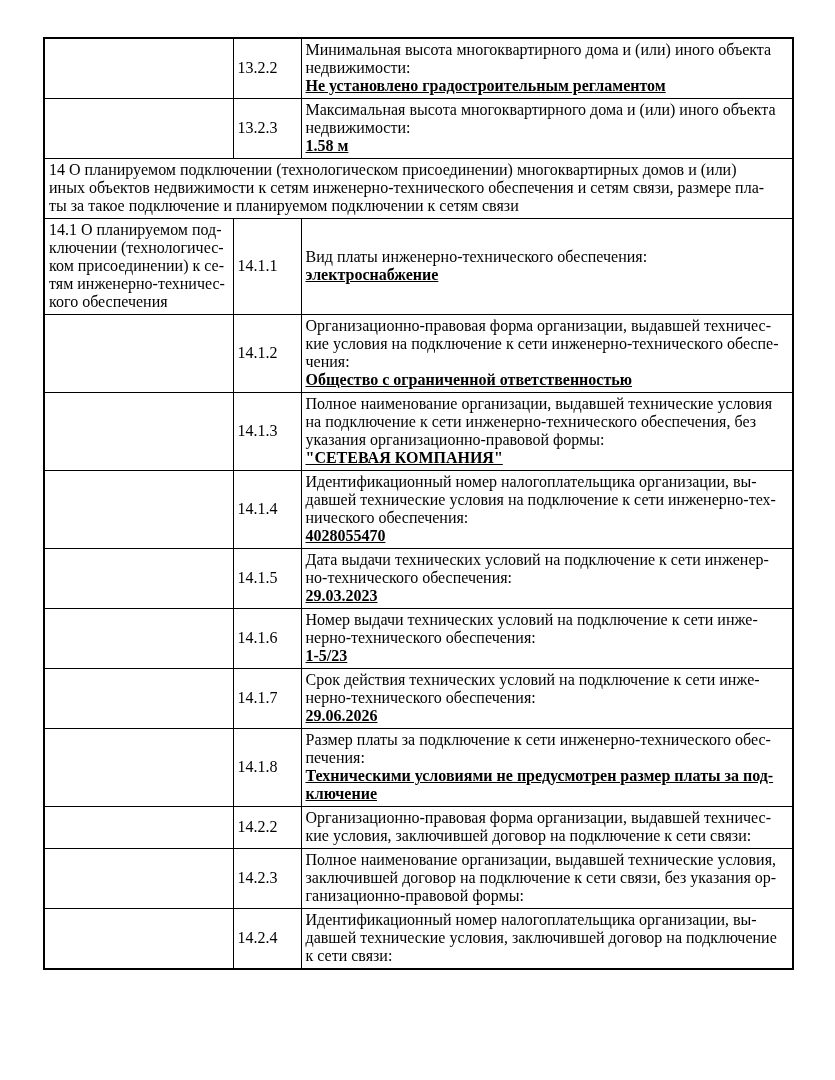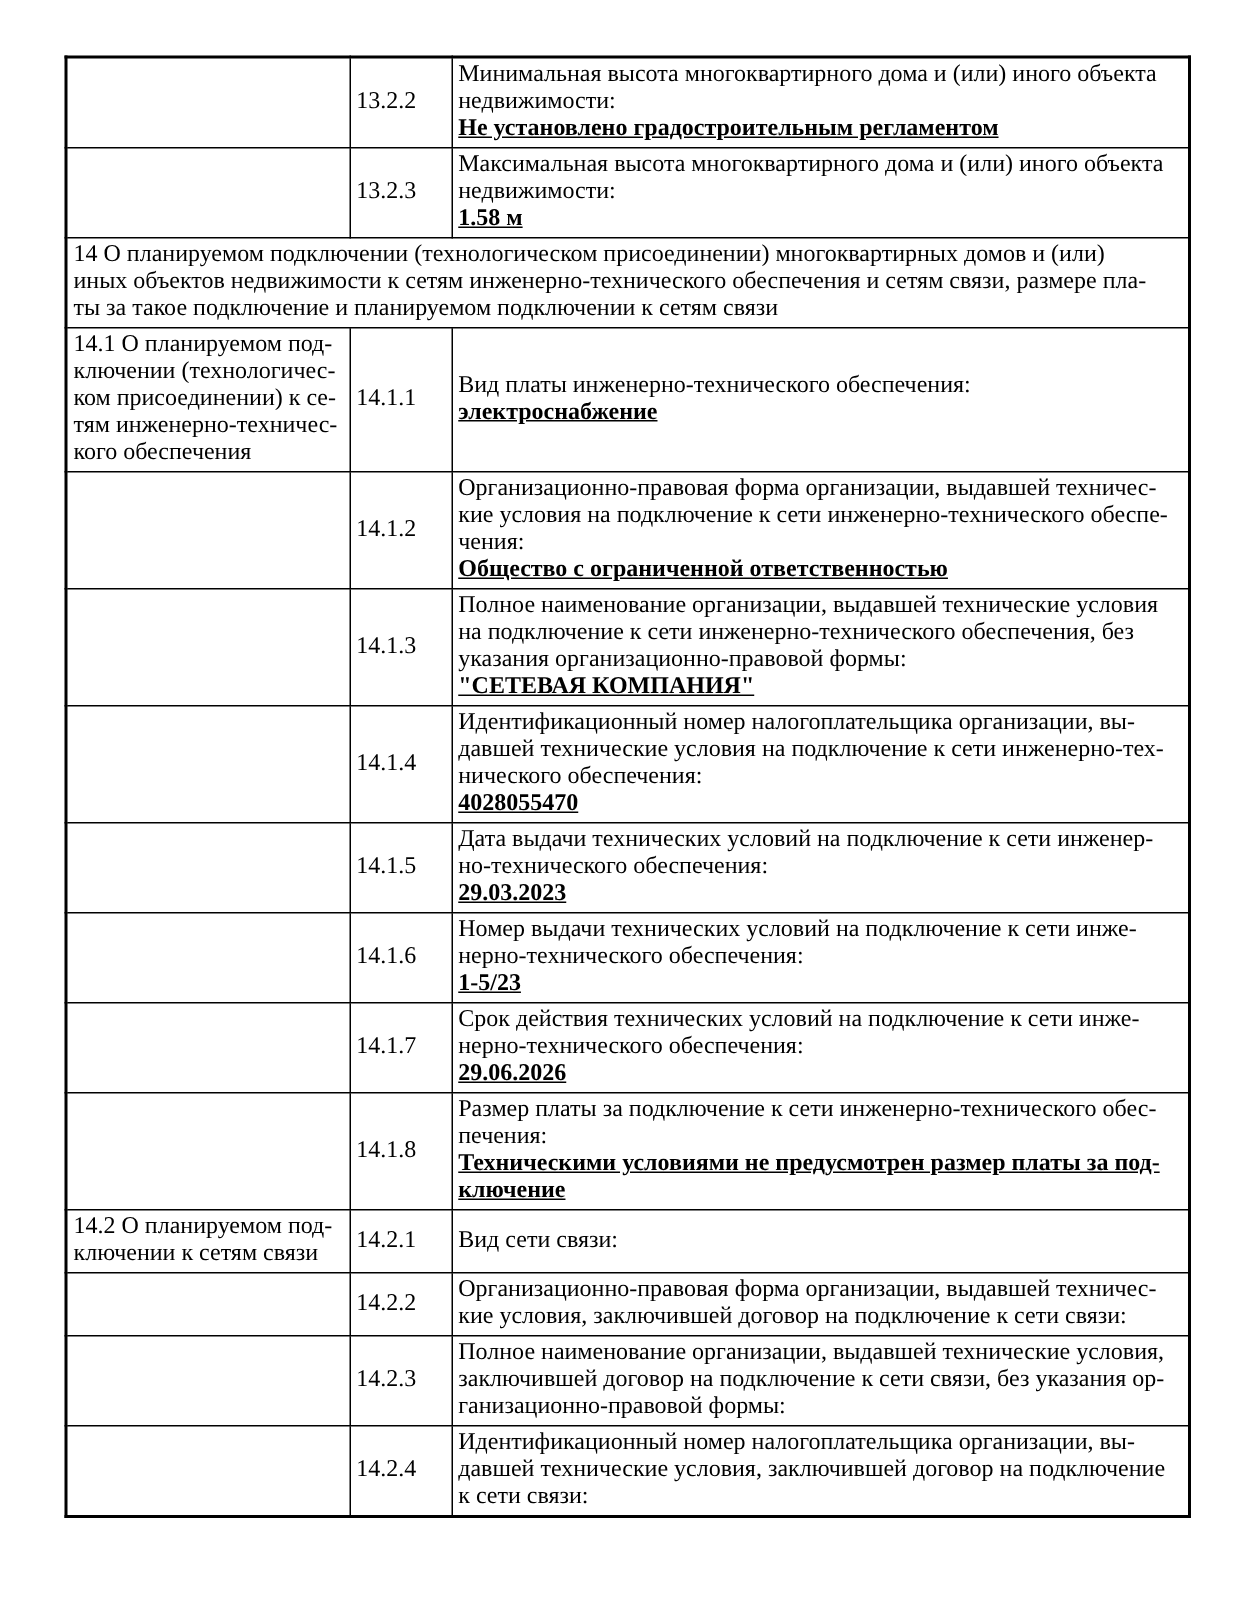--- a/index.html
+++ b/index.html
@@ -131,26 +131,20 @@
 нерно-технического обеспечения:</div><div class="field-value">29.06.2026</div></td>
         </tr>
         <tr>
           <td class="left-cell"></td>
           <td class="num-cell">14.1.8</td>
           <td class="content-cell"><div class="field-label">Размер платы за подключение к сети инженерно-технического обес-
 печения:</div><div class="field-value">Техническими условиями не предусмотрен размер платы за под-
 ключение</div></td>
         </tr>
         <tr>
-          <td class="left-cell">14.2 О планируемом под-
-ключении к сетям связи</td>
-          <td class="num-cell">14.2.1</td>
-          <td class="content-cell"><div class="field-label">Вид сети связи:</div></td>
-        </tr>
-        <tr>
           <td class="left-cell"></td>
           <td class="num-cell">14.2.2</td>
           <td class="content-cell"><div class="field-label">Организационно-правовая форма организации, выдавшей техничес-
 кие условия, заключившей договор на подключение к сети связи:</div></td>
         </tr>
         <tr>
           <td class="left-cell"></td>
           <td class="num-cell">14.2.3</td>
           <td class="content-cell"><div class="field-label">Полное наименование организации, выдавшей технические условия,
 заключившей договор на подключение к сети связи, без указания ор-

